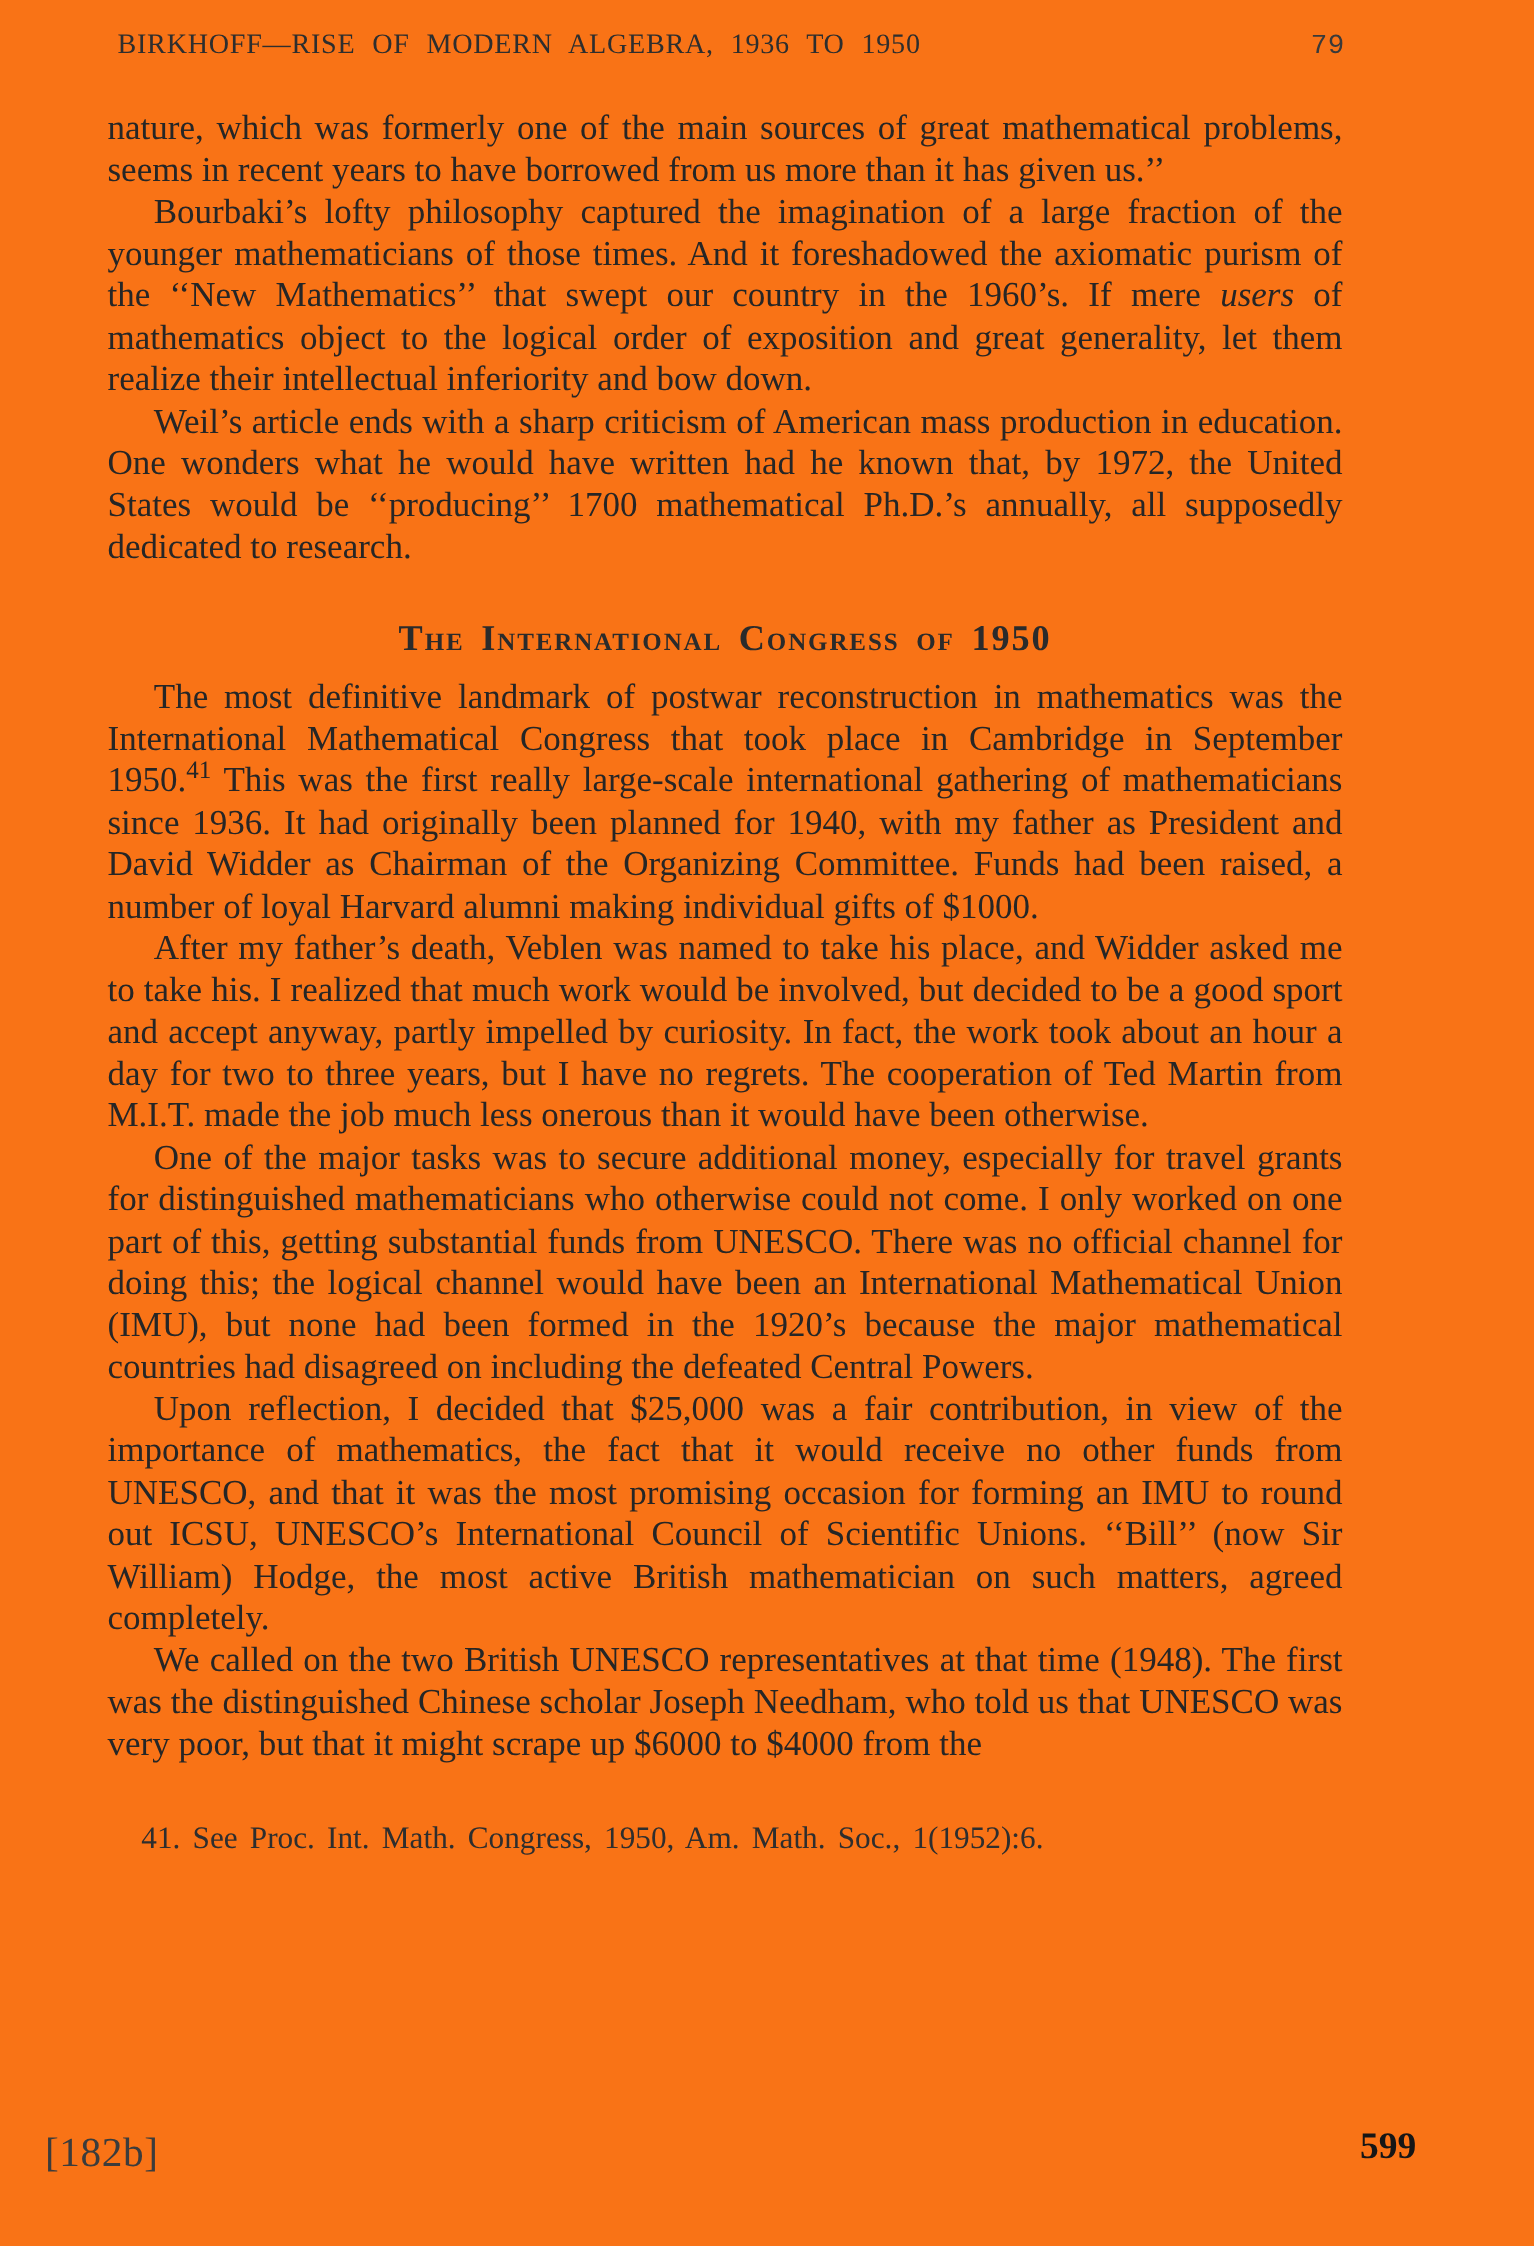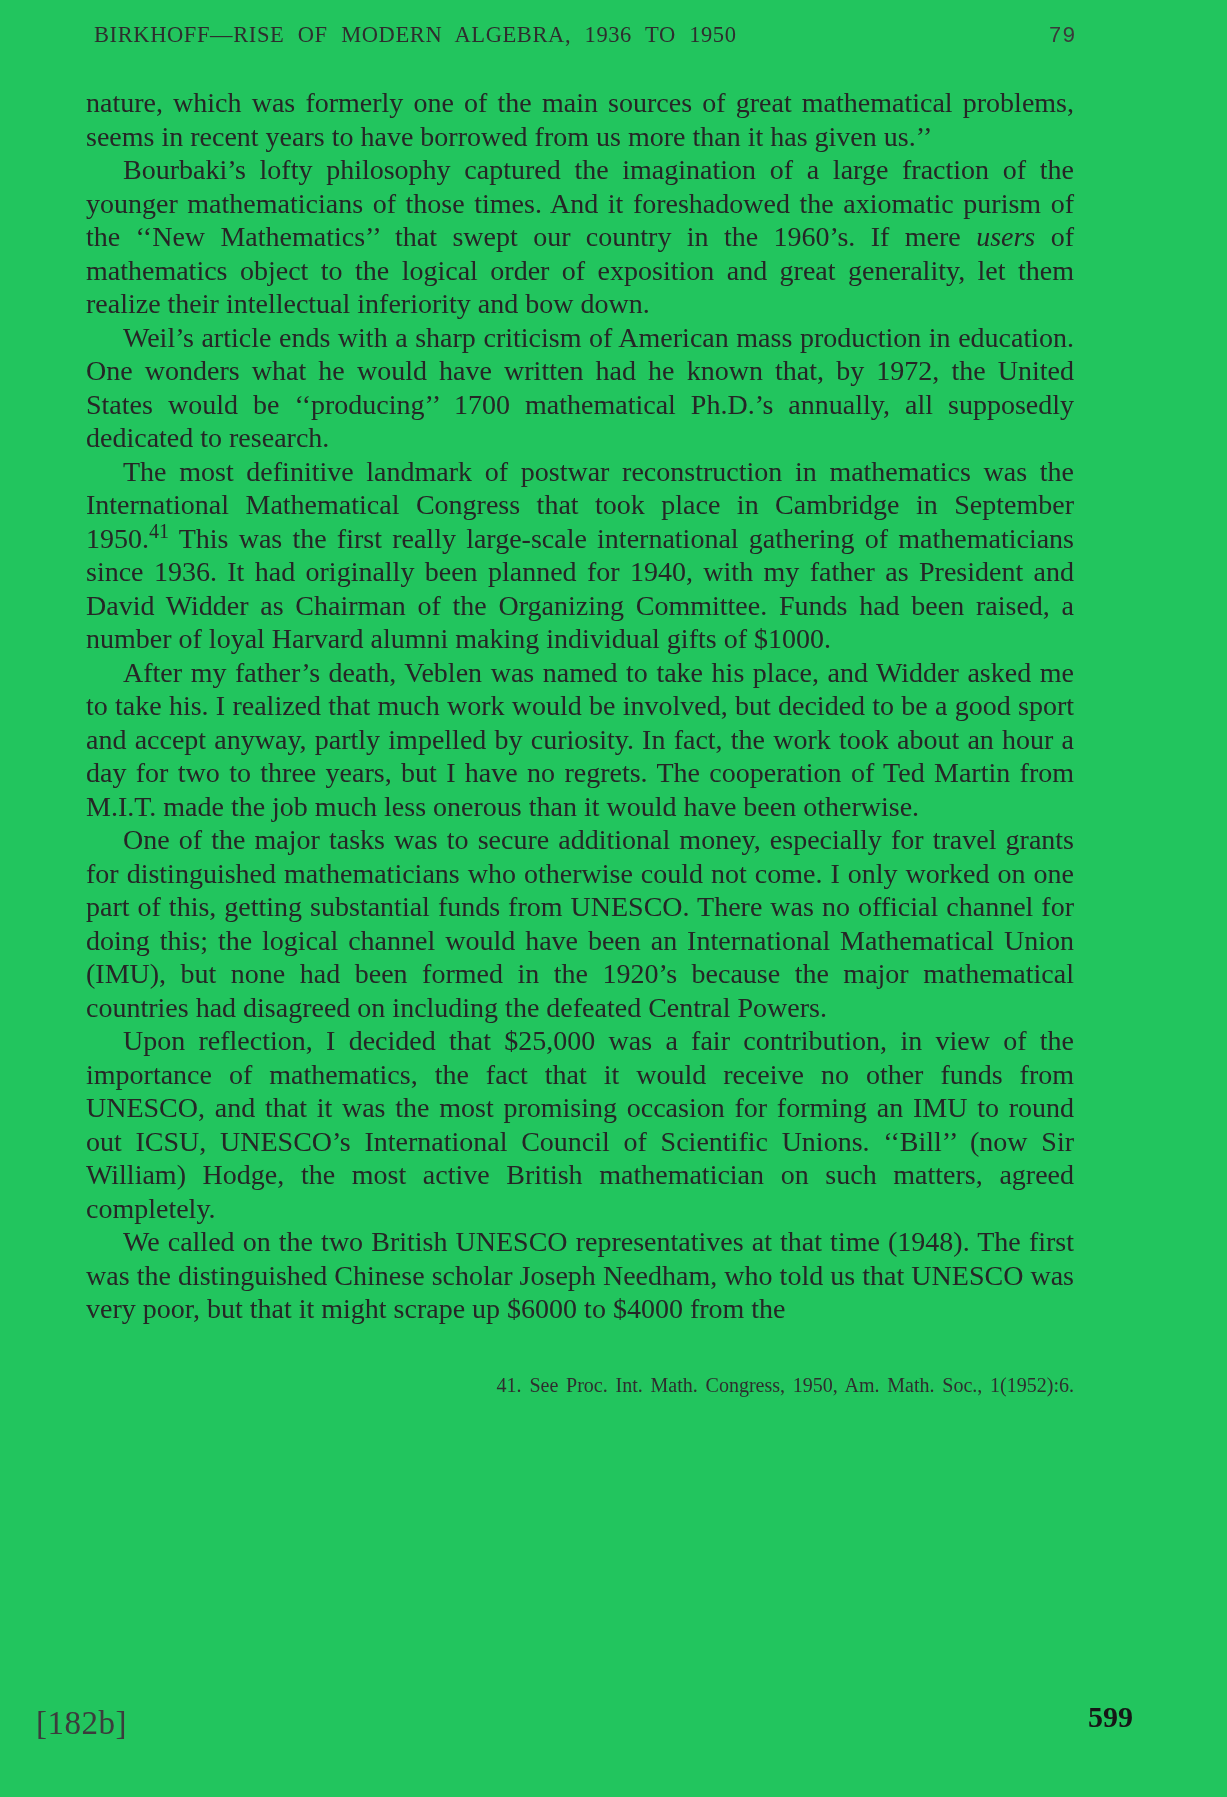--- a/index.html
+++ b/index.html
@@ -5,21 +5,21 @@
 <style>
   html, body {
     margin: 0;
     padding: 0;
     background: #fcfcfa;
   }
   .page {
     position: relative;
     width: 1227px;
     height: 1797px;
-    background: #22c55e;
+    background: #f97316;
     color: #272727;
     font-family: "Liberation Serif", "DejaVu Serif", serif;
     overflow: hidden;
   }
   .running-header {
     position: absolute;
     top: 22px;
     left: 94px;
     width: 982px;
     display: flex;
@@ -64,23 +64,23 @@
     margin: 40px 0 13px 0;
     text-align: center;
     font-variant: small-caps;
     font-size: 29px;
     letter-spacing: 1.5px;
     word-spacing: 0.16em;
     color: #2b2b2b;
   }
   .footnote {
     margin-top: 46px;
-    font-size: 20px;
+    font-size: 25px;
     line-height: 26px;
-    text-align: right;
+    text-align: left;
     text-indent: 27px;
     word-spacing: 0.14em;
     color: #2e2e2e;
   }
   .footer-left {
     position: absolute;
     left: 36px;
     top: 1705px;
     font-size: 33px;
     letter-spacing: 0.5px;
@@ -105,20 +105,21 @@
     <span class="folio">79</span>
   </div>
 
   <div class="body-text">
     <div>
         <p class="para"><span>nature, which was formerly one of the main sources of great mathematical problems, seems in recent years to have borrowed from us more than it has given us.’’</span></p>
         <p class="para indent"><span>Bourbaki’s lofty philosophy captured the imagination of a large fraction of the younger mathematicians of those times. And it foreshadowed the axiomatic purism of the ‘‘New Mathematics’’ that swept our country in the 1960’s. If mere </span><span style="font-style: italic;">users</span><span> of mathematics object to the logical order of exposition and great generality, let them realize their intellectual inferiority and bow down.</span></p>
         <p class="para indent"><span>Weil’s article ends with a sharp criticism of American mass production in education. One wonders what he would have written had he known that, by 1972, the United States would be ‘‘producing’’ 1700 mathematical Ph.D.’s annually, all supposedly dedicated to research.</span></p>
       </div>
 
+    <h2 class="section-heading">The International Congress of 1950</h2>
 
     <div>
         <p class="para indent"><span>The most definitive landmark of postwar reconstruction in mathematics was the International Mathematical Congress that took place in Cambridge in September 1950.</span><sup>41</sup><span> This was the first really large-scale international gathering of mathematicians since 1936. It had originally been planned for 1940, with my father as President and David Widder as Chairman of the Organizing Committee. Funds had been raised, a number of loyal Harvard alumni making individual gifts of $1000.</span></p>
         <p class="para indent"><span>After my father’s death, Veblen was named to take his place, and Widder asked me to take his. I realized that much work would be involved, but decided to be a good sport and accept anyway, partly impelled by curiosity. In fact, the work took about an hour a day for two to three years, but I have no regrets. The cooperation of Ted Martin from M.I.T. made the job much less onerous than it would have been otherwise.</span></p>
         <p class="para indent"><span>One of the major tasks was to secure additional money, especially for travel grants for distinguished mathematicians who otherwise could not come. I only worked on one part of this, getting substantial funds from UNESCO. There was no official channel for doing this; the logical channel would have been an International Mathematical Union (IMU), but none had been formed in the 1920’s because the major mathematical countries had disagreed on including the defeated Central Powers.</span></p>
         <p class="para indent"><span>Upon reflection, I decided that $25,000 was a fair contribution, in view of the importance of mathematics, the fact that it would receive no other funds from UNESCO, and that it was the most promising occasion for forming an IMU to round out ICSU, UNESCO’s International Council of Scientific Unions. ‘‘Bill’’ (now Sir William) Hodge, the most active British mathematician on such matters, agreed completely.</span></p>
         <p class="para indent"><span>We called on the two British UNESCO representatives at that time (1948). The first was the distinguished Chinese scholar Joseph Needham, who told us that UNESCO was very poor, but that it might scrape up $6000 to $4000 from the</span></p>
       </div>
 
     <div class="footnote">41. See Proc. Int. Math. Congress, 1950, Am. Math. Soc., 1(1952):6.</div>

